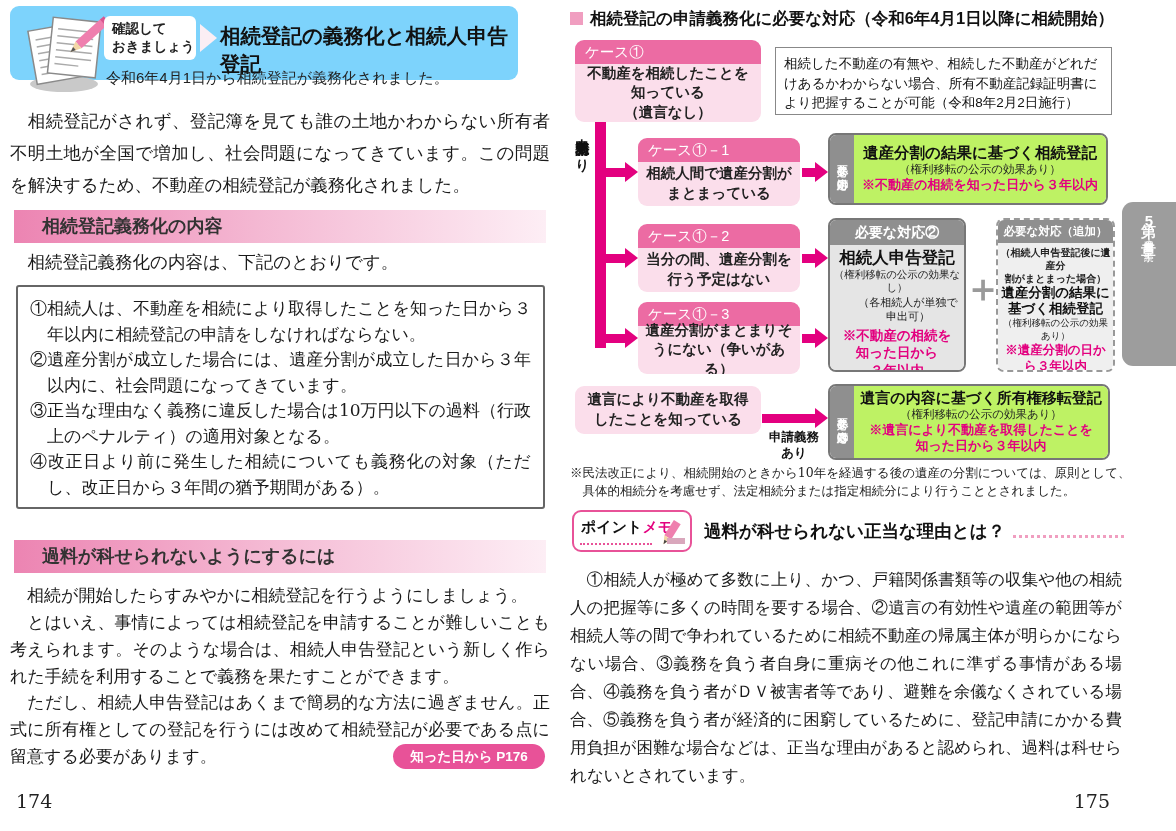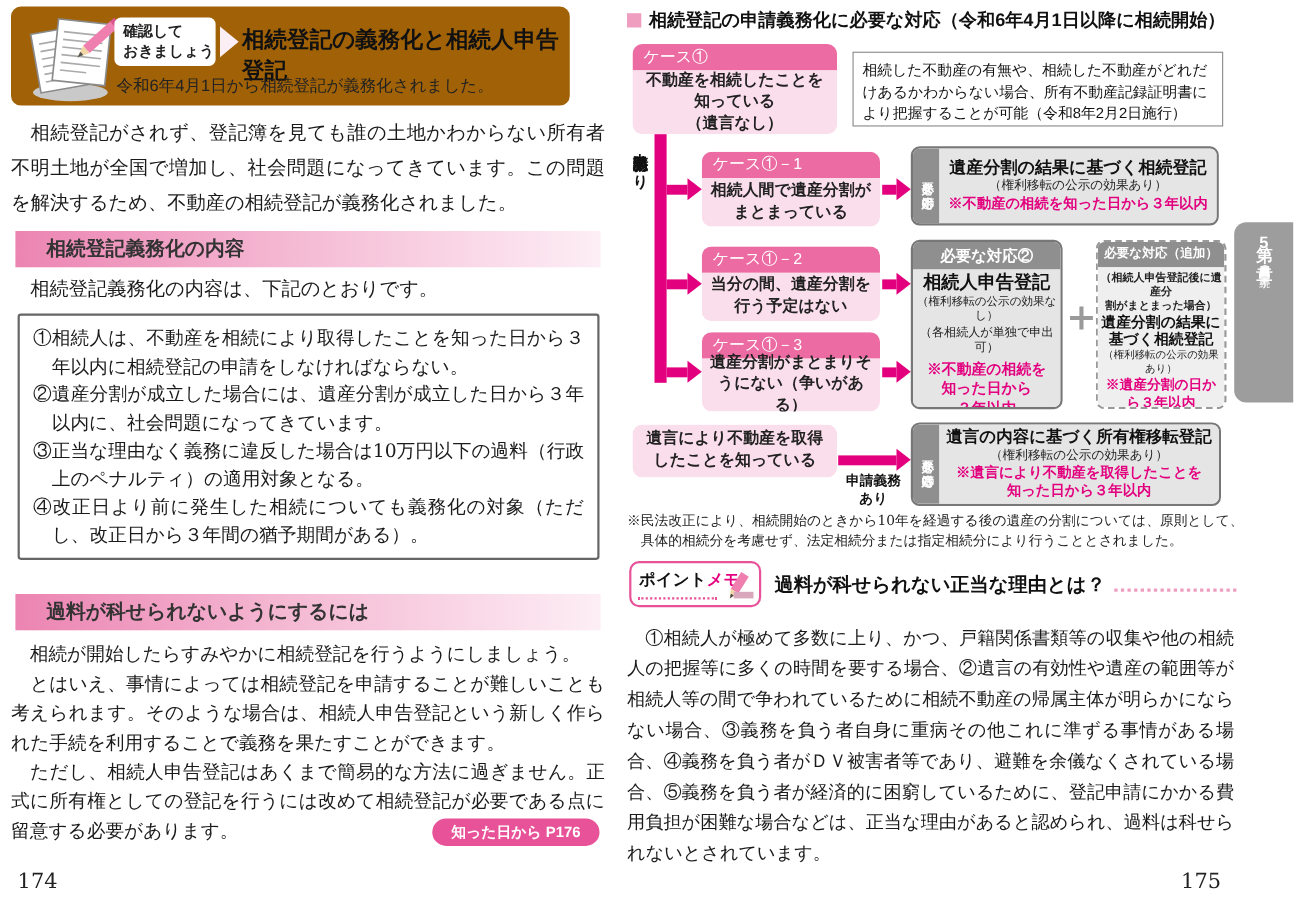--- a/index.html
+++ b/index.html
@@ -3,21 +3,21 @@
 <meta charset="utf-8">
 <style>
   html,body{margin:0;padding:0;background:#ffffff;}
   .canvas{position:relative;width:1176px;height:831px;background:#ffffff;overflow:hidden;
           font-family:"Liberation Sans",sans-serif;color:#1a1a1a;}
   .abs{position:absolute;}
   .pre{white-space:pre-line;}
   .serif{font-family:"DejaVu Serif","Liberation Serif",serif;}
 
   
-  .lp-header{left:10px;top:6px;width:508px;height:90px;background:#a16207;border-radius:9px;}
+  .lp-header{left:10px;top:6px;width:508px;height:74px;background:#7dd3fc;border-radius:9px;}
   .check-pill{left:94px;top:10px;width:92px;height:44px;background:#ffffff;border-radius:6px;
               font-weight:bold;font-size:13.5px;line-height:1.35;padding:4px 0 0 8px;box-sizing:border-box;color:#222;}
   .lp-tri{left:190px;top:18px;width:0;height:0;border-top:14px solid transparent;
           border-bottom:14px solid transparent;border-left:17px solid #fbeef4;}
   .lp-title{left:210px;top:16px;width:300px;font-weight:bold;font-size:20.5px;color:#111;letter-spacing:0;}
   .lp-subtitle{left:96px;top:63px;font-size:15px;color:#222;}
   .lp-intro{left:10px;top:106px;width:540px;font-size:17.5px;line-height:1.82;text-align:justify;}
   .band{left:14px;width:532px;height:33px;line-height:33px;padding-left:28px;box-sizing:border-box;
         font-weight:bold;font-size:18px;color:#333;
         background:linear-gradient(90deg,#ec84b2 0%,#f4b7d2 45%,#fdeef5 100%);}
@@ -48,21 +48,21 @@
   .trunk-label{left:4px;top:128px;height:120px;writing-mode:vertical-rl;text-orientation:upright;
                font-weight:bold;font-size:14px;letter-spacing:1px;color:#111;}
   .arrow-r{display:flex;align-items:center;height:20px;}
   .arrow-r .bar{height:9px;background:#e3007f;flex:1;}
   .arrow-r .tip{width:0;height:0;border-top:10px solid transparent;border-bottom:10px solid transparent;
                 border-left:13px solid #e3007f;flex:none;}
   .action-box{display:flex;border:2px solid #777;border-radius:8px;overflow:hidden;box-sizing:border-box;}
   .action-strip{width:24px;background:#8f8f8f;color:#fff;writing-mode:vertical-rl;text-orientation:upright;
                 font-size:11px;font-weight:bold;display:flex;align-items:center;justify-content:center;
                 letter-spacing:0;flex:none;line-height:1;}
-  .action-content{flex:1;background:#e5e5e5;display:flex;flex-direction:column;align-items:center;
+  .action-content{flex:1;background:#bef264;display:flex;flex-direction:column;align-items:center;
                   justify-content:center;text-align:center;padding:10px 4px;box-sizing:border-box;}
   .a-title{font-weight:bold;font-size:16px;color:#111;line-height:1.2;}
   .a-sub{font-size:11.5px;color:#222;line-height:1.3;}
   .a-dead{font-weight:bold;font-size:13px;color:#e3007f;line-height:1.3;}
   .vaction{border:2px solid #777;border-radius:8px;overflow:hidden;box-sizing:border-box;
            display:flex;flex-direction:column;}
   .vaction .vhead{background:#8f8f8f;color:#fff;font-weight:bold;text-align:center;flex:none;}
   .vaction .vbody{flex:1;background:#e5e5e5;display:flex;flex-direction:column;align-items:center;
                   justify-content:center;text-align:center;padding:3px 2px;box-sizing:border-box;}
   .vaction.dashed{border-style:dashed;border-color:#999;}
@@ -221,21 +221,21 @@
         <div class="a-sub">（権利移転の公示の効果あり）</div>
         <div class="a-dead">※不動産の相続を知った日から３年以内</div>
       </div>
     </div>
 
     <div class="abs vaction" style="left:258px;top:218px;width:138px;height:154px;">
       <div class="vhead" style="font-size:14px;height:25px;line-height:25px;">必要な対応②</div>
       <div class="vbody">
         <div class="a-title" style="font-size:16.5px;">相続人申告登記</div>
         <div class="a-sub" style="font-size:10.5px;">（権利移転の公示の効果なし）</div>
-        <div class="a-sub" style="font-size:11px;">（各相続人が単独で申出可）</div>
+        <div class="a-sub" style="font-size:11px;margin-left:22px;">（各相続人が単独で申出可）</div>
         <div class="a-dead pre" style="font-size:13.5px;margin-top:3px;">※不動産の相続を
 知った日から
 ３年以内</div>
       </div>
     </div>
 
     <div class="abs plus-sign" style="left:394px;top:270px;width:34px;">＋</div>
 
     <div class="abs vaction dashed" style="left:426px;top:218px;width:119px;height:154px;">
       <div class="vhead" style="font-size:11.5px;height:23px;line-height:23px;">必要な対応（追加）</div>

